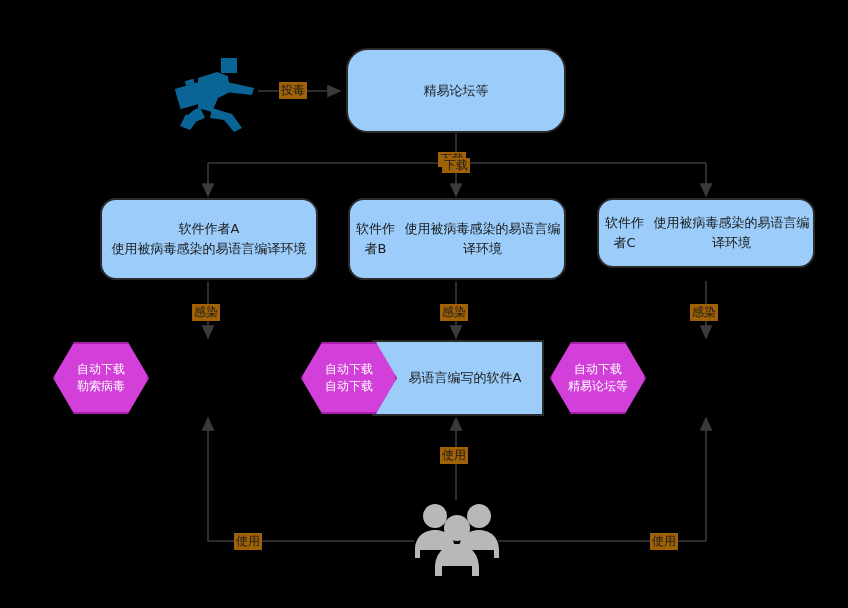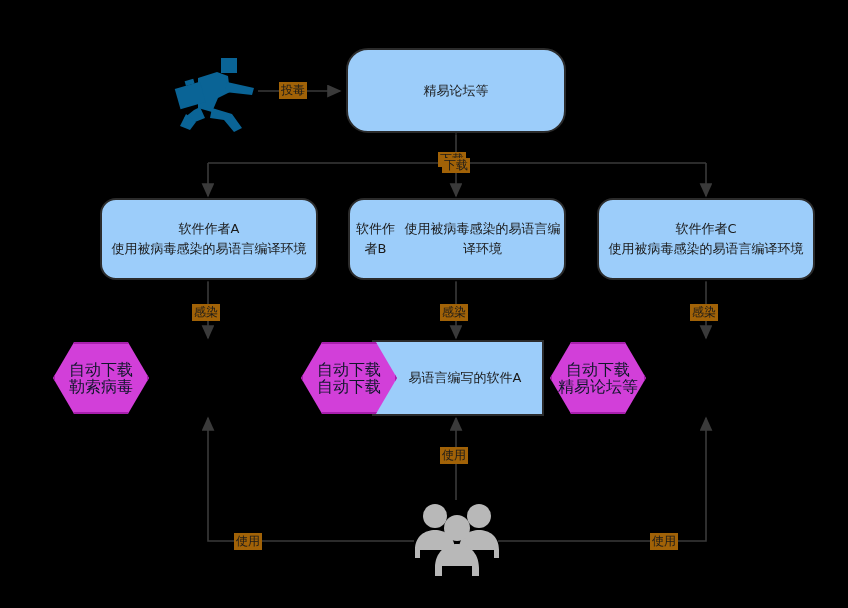--- a/index.html
+++ b/index.html
@@ -32,22 +32,22 @@
     border:2px solid #2b2b2b;
     color:#1a1a1a;
     font-size:13px;
     box-shadow:2px 2px 0 rgba(0,0,0,.35);
   }
 
   
   .hex{
     background:#d23fd9;
     border:2px solid #a81fae;
-    color:#0f172a;
-    font-size:16px;
+    color:#ffffff;
+    font-size:12px;
     line-height:17px;
     clip-path:polygon(22% 0%, 78% 0%, 100% 50%, 78% 100%, 22% 100%, 0% 50%);
     z-index:5;
   }
 
   
   .elabel{
     position:absolute;
     background:#a16207;
     color:#1a1a1a;
@@ -137,21 +137,21 @@
   <div class="node stadium small" style="left:100px;top:198px;width:218px;height:82px;flex-direction:column;">
     <span>软件作者A</span>
     <span>使用被病毒感染的易语言编译环境</span>
   </div>
 
   <div class="node stadium small" style="left:348px;top:198px;width:218px;height:82px;flex-direction:row;">
     <span>软件作者B</span>
     <span>使用被病毒感染的易语言编译环境</span>
   </div>
 
-  <div class="node stadium small" style="left:597px;top:198px;width:218px;height:82px;flex-direction:column;">
+  <div class="node stadium small" style="left:597px;top:198px;width:218px;height:70px;flex-direction:row;">
     <span>软件作者C</span>
     <span>使用被病毒感染的易语言编译环境</span>
   </div>
 
   <div class="elabel" style="left:192px;top:304px;">
     <span>感染</span>
   </div>
   <div class="elabel" style="left:440px;top:304px;">
     <span>感染</span>
   </div>

